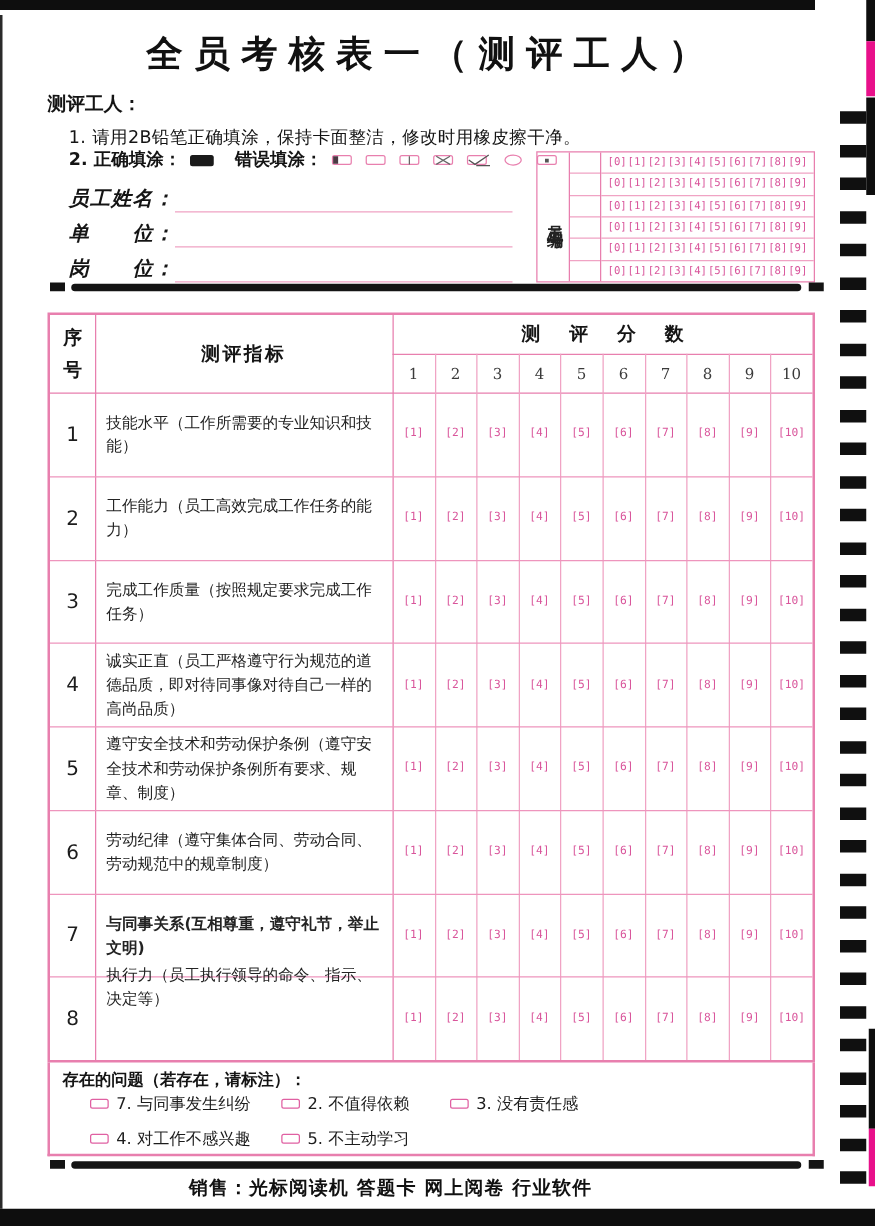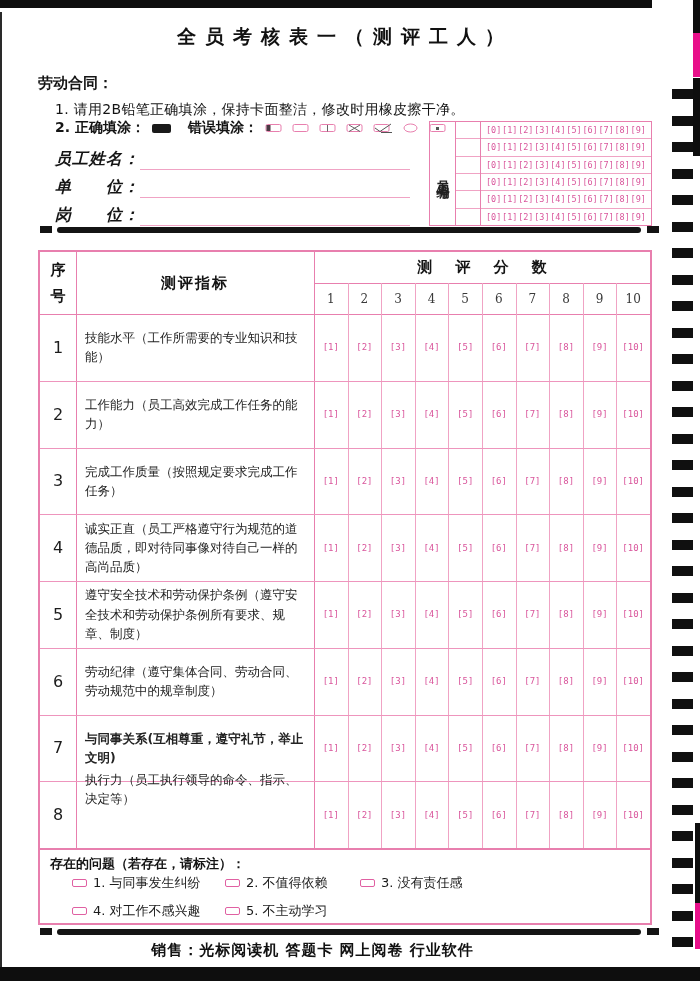--- a/index.html
+++ b/index.html
@@ -18,21 +18,21 @@
   .edge.t-black2 { top:78px; width:7px; height:78px; background:#0e0e0e; }
   .edge.b-black  { top:823px; width:5px; height:80px; background:#0e0e0e; }
   .edge.b-mag    { top:903px; width:5px; height:46px; background:#e8108a; }
   .tmarks { position:absolute; left:672px; top:89px; width:21px; height:860px; }
   .tmark { position:absolute; left:0; width:21px; height:10px; background:#101010; }
   .sync { position:absolute; background:#141414; }
   .sync.sq { width:12px; height:7px; }
   .sync.bar { width:584px; height:6px; border-radius:3px; }
   
   .title { position:absolute; left:0; top:24px; width:690px; text-align:center;
-           font-size:19px; font-weight:700; letter-spacing:9px; color:#111; }
+           font-size:29px; font-weight:700; letter-spacing:9px; color:#111; }
   .notice-heading { position:absolute; left:38px; top:74px; font-size:15px; font-weight:700; }
   .notice-line1 { position:absolute; left:55px; top:101px; font-size:14px; letter-spacing:.3px; }
   .notice-line2 { position:absolute; left:55px; top:119px; display:flex; align-items:center; gap:7px; font-size:14px; }
   .notice-line2 .lbl { font-weight:600; }
   .correct-mark { width:19px; height:9px; background:#1a1a1a; border-radius:2px; margin-right:10px; }
   .wrong-marks { display:flex; align-items:center; gap:9px; }
   .wm svg { display:block; }
   
   .field { position:absolute; left:55px; width:355px; height:20px; display:flex; align-items:flex-end;font-style:italic; }
   .field .flabel { font-size:16px; font-weight:700; letter-spacing:1px; white-space:nowrap; }
@@ -124,21 +124,21 @@
       <div class="tmark" style="top: 715.5px;"></div>
       <div class="tmark" style="top: 742px;"></div>
       <div class="tmark" style="top: 768.5px;"></div>
       <div class="tmark" style="top: 795px;"></div>
       <div class="tmark" style="top: 821.5px;"></div>
       <div class="tmark" style="top: 848px;"></div>
     </div>
 
   <div class="title">全员考核表一（测评工人）</div>
 
-  <div class="notice-heading">劳动合同：</div>
+  <div class="notice-heading">测评工人：</div>
   <div class="notice-line1">1. 请用2B铅笔正确填涂，保持卡面整洁，修改时用橡皮擦干净。</div>
   <div class="notice-line2">
     <span class="lbl">2. 正确填涂：</span>
     <span class="correct-mark"></span>
     <span class="lbl">错误填涂：</span>
     <span class="wrong-marks">
       <span class="wm">
         <svg width="18" height="11">
             <rect x="1" y="1.5" width="15" height="7" rx="1.5" fill="none" stroke="#e87fae"></rect>
             <rect x="1.5" y="2" width="4" height="6" fill="#4a3a44"></rect>
@@ -579,21 +579,21 @@
       </div>
       <div class="cell d-score" style="left: 576.4px; top: 529.25px; width: 33.6px; height: 66.75px;">
         <div class="score-bubble">[10]</div>
       </div>
     </div>
 
   <div class="problems">
     <div class="p-heading">存在的问题（若存在，请标注）：</div>
     <div class="p-item pi1">
       <span class="checkbox"></span>
-      <span>1. 与同事发生纠纷</span>
+      <span>7. 与同事发生纠纷</span>
     </div>
     <div class="p-item pi2">
       <span class="checkbox"></span>
       <span>2. 不值得依赖</span>
     </div>
     <div class="p-item pi3">
       <span class="checkbox"></span>
       <span>3. 没有责任感</span>
     </div>
     <div class="p-item pi4">

